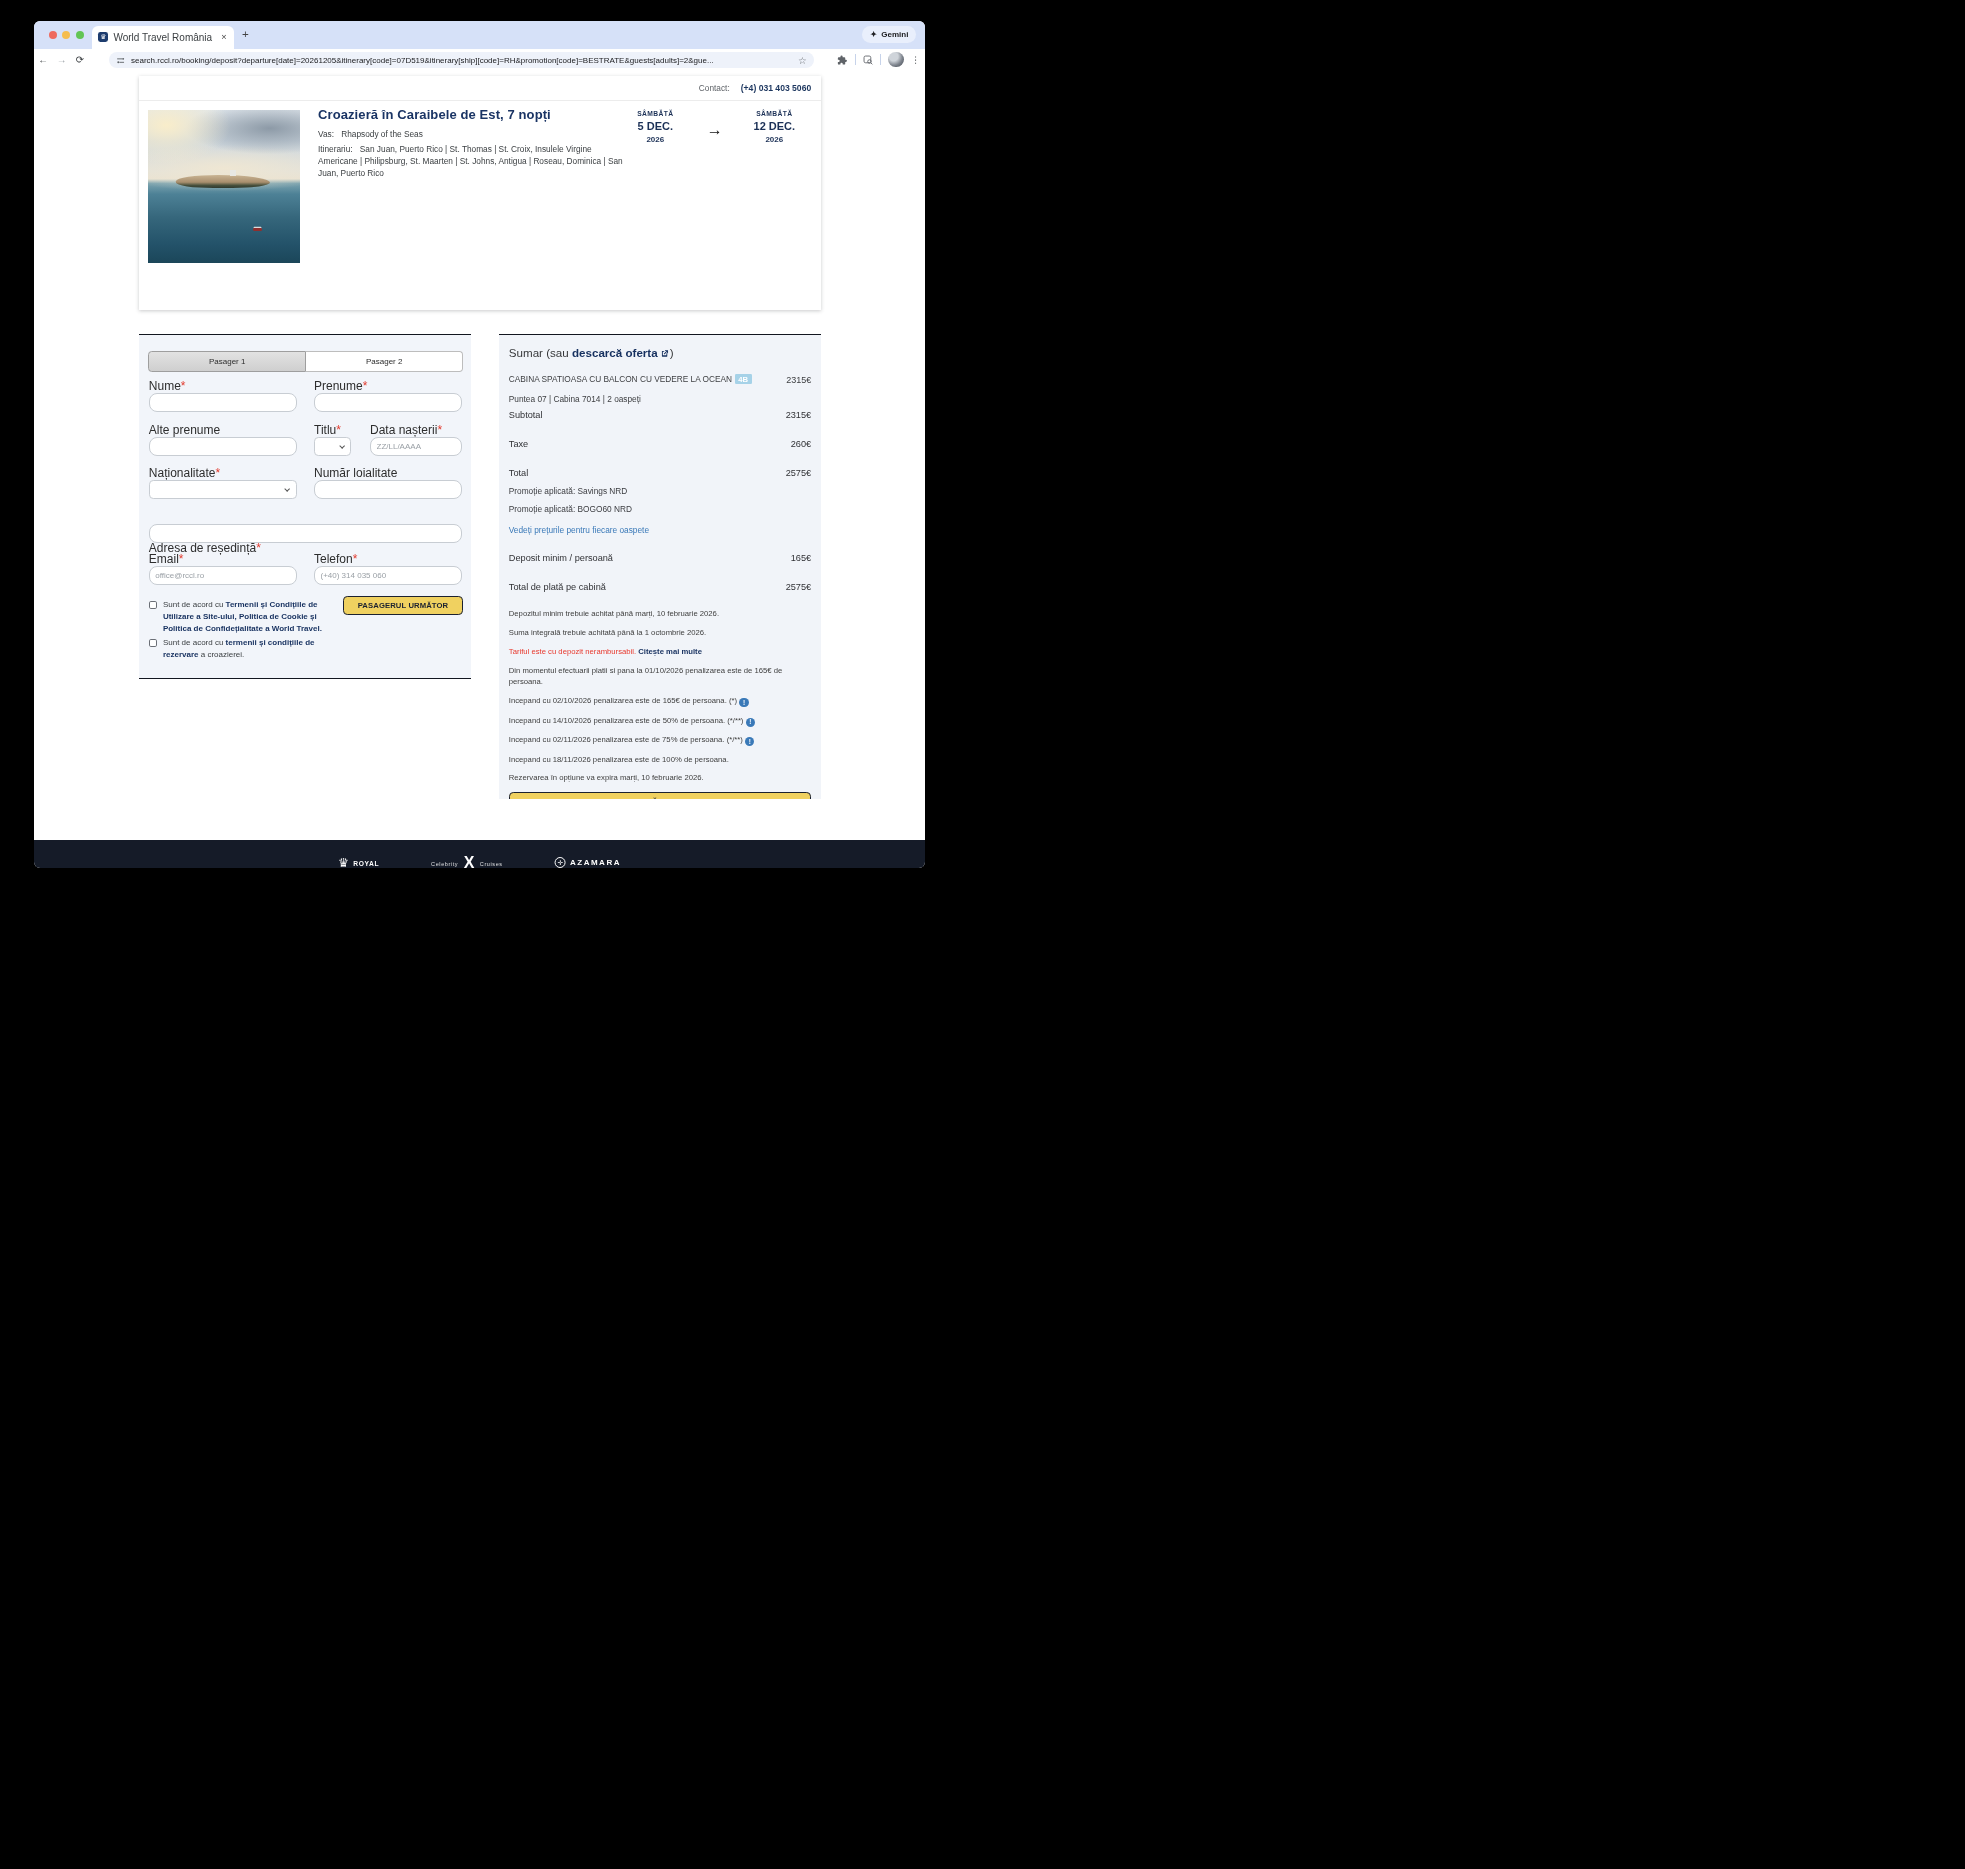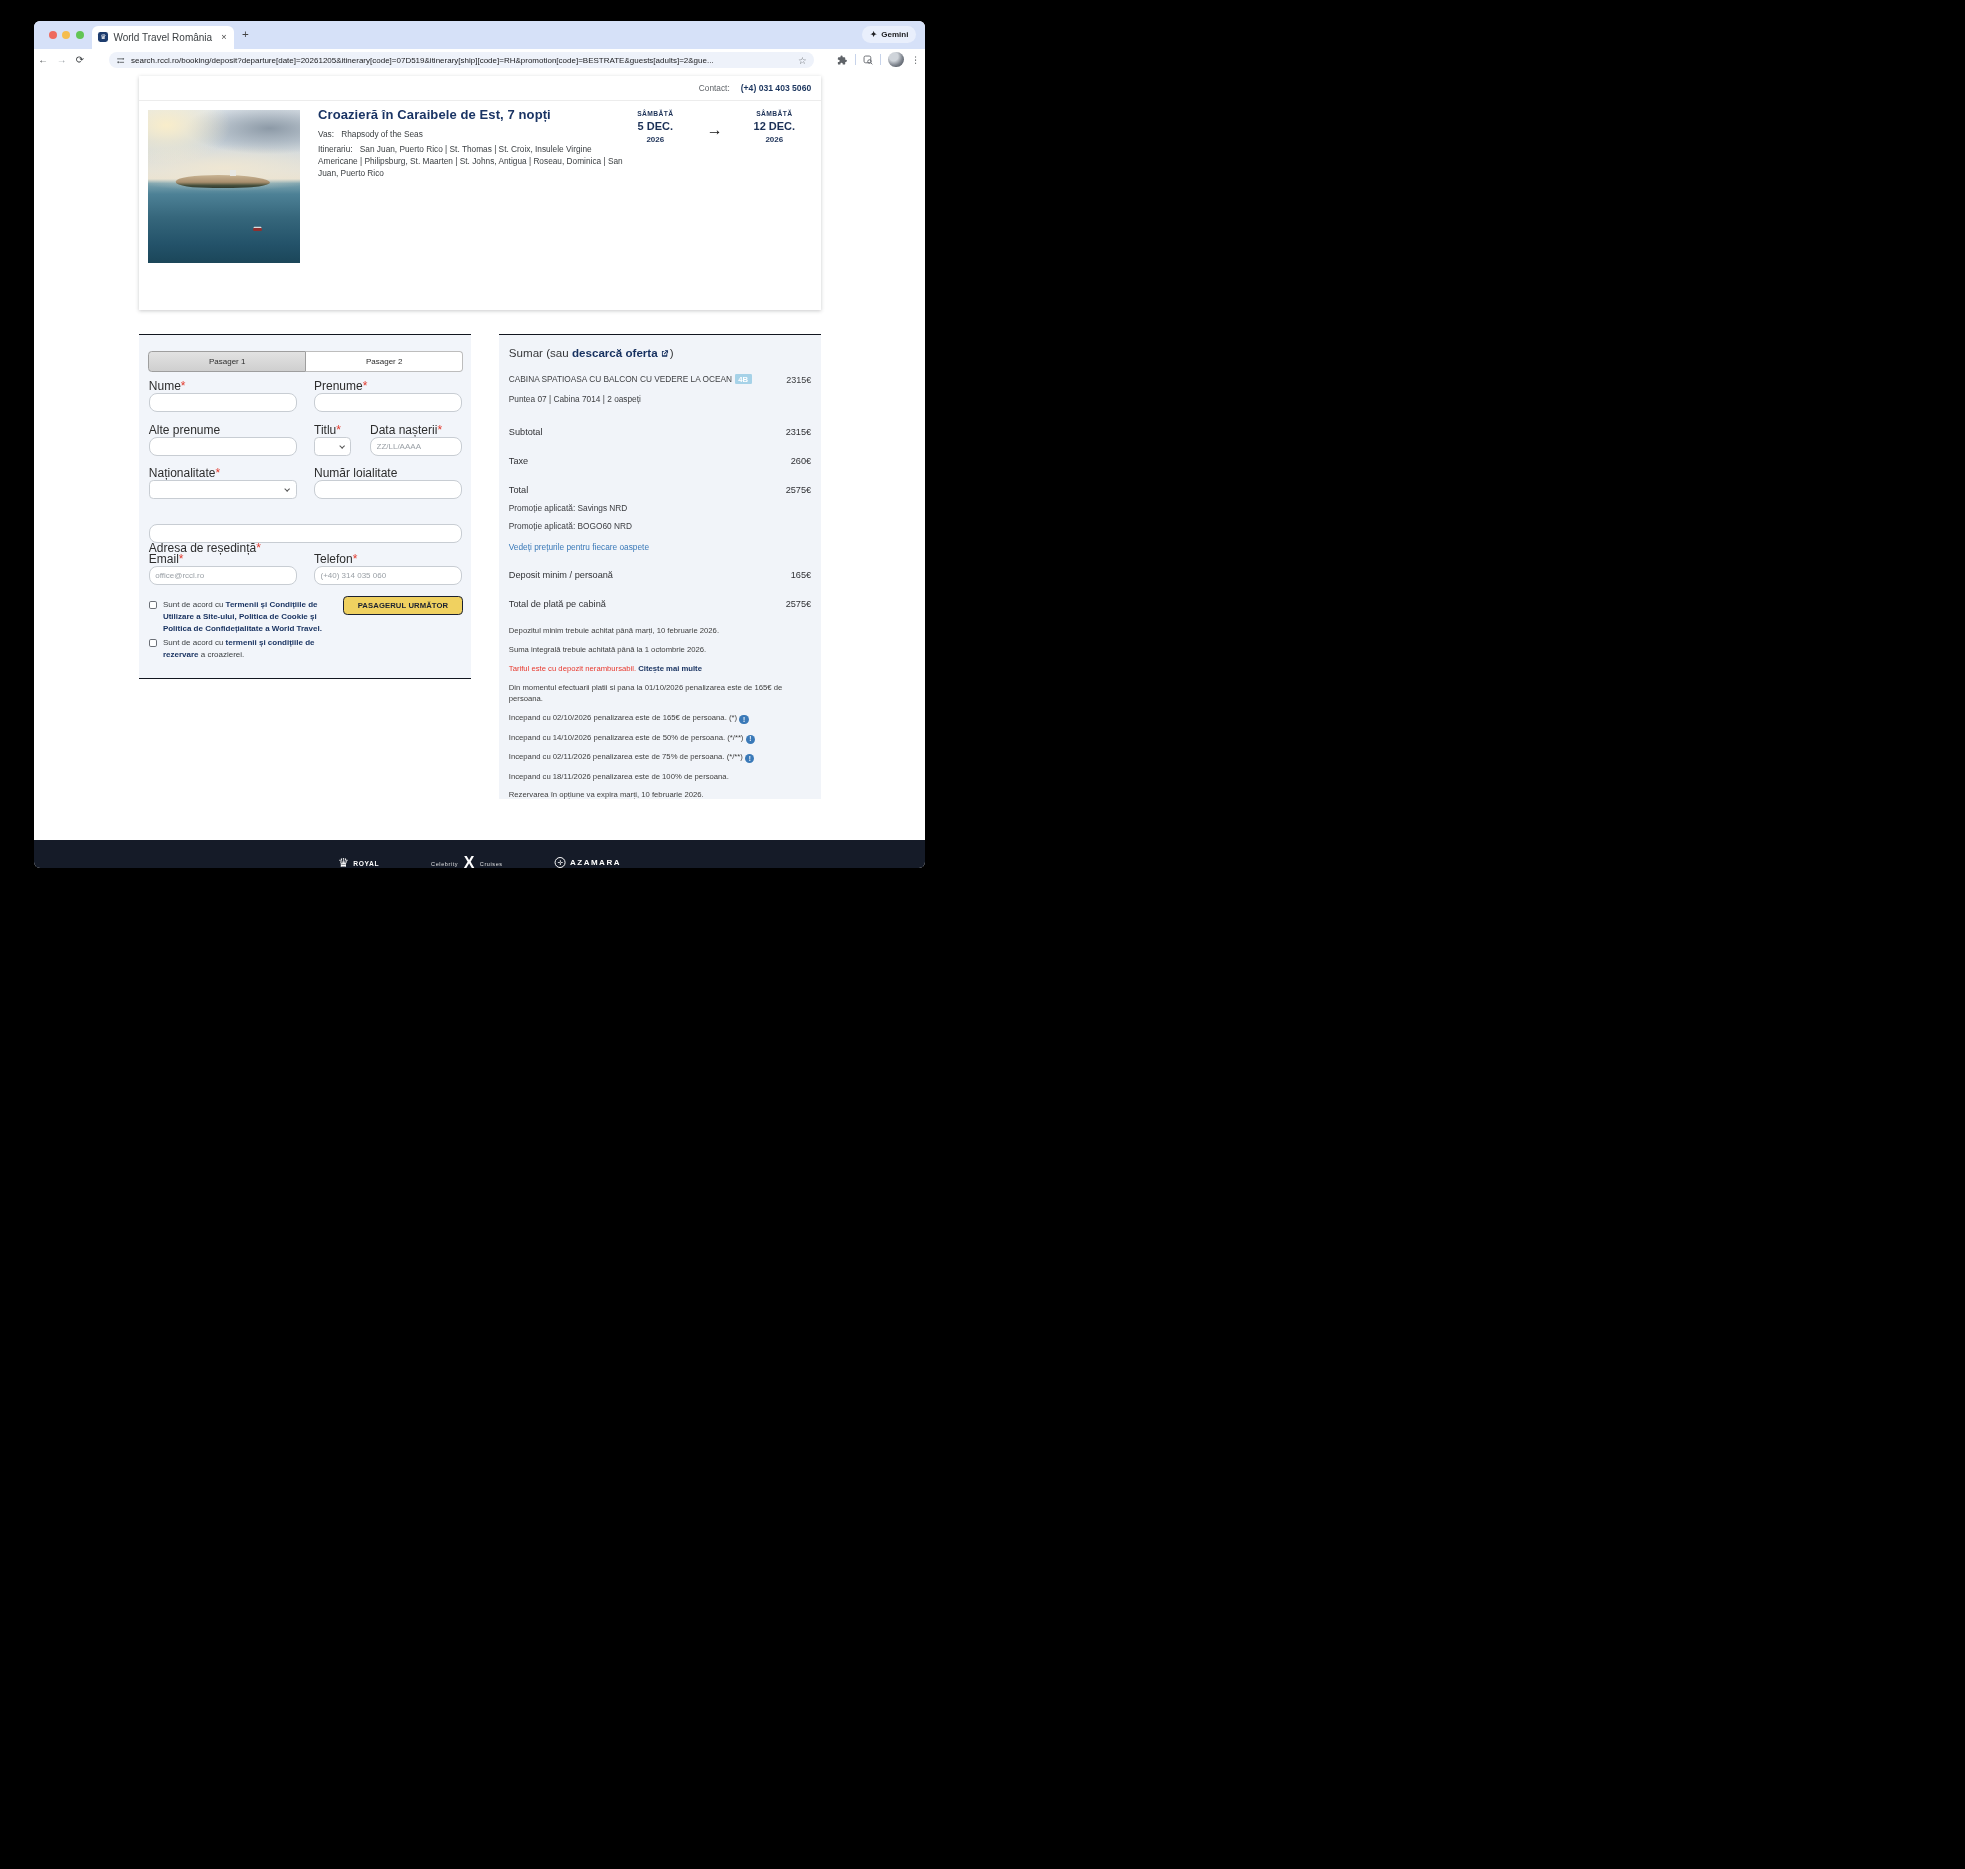--- a/index.html
+++ b/index.html
@@ -105,21 +105,21 @@
   .panel-sum { position:absolute; left:465px; top:263px; width:322px; height:465px; background:#f1f4f9;
     border-top:1.8px solid #12161f; padding:7.3px 9.8px 0 9.8px; overflow:hidden; }
   .sum-title { font-size:11.6px; color:#37383a; margin-top:3.7px; }
   .sum-title .link { color:#16305f; font-weight:700; }
   .sum-title .xicon { display:inline-block; vertical-align:-1.2px; margin:0 0.6px 0 2.4px; }
   .cabin { position:relative; margin-top:12.2px; padding-right:43px; font-size:8.3px; color:#3f4043; line-height:1.65; }
   .badge { background:#a6d2e8; color:#fff; font-weight:700; font-size:7.7px; padding:0.6px 3.7px; border-radius:1.2px; margin-left:2.4px;}
   .cabin-price { position:absolute; right:0; top:0; font-size:9px; color:#3f4043; }
   .cabin-details { margin-top:7.3px; font-size:8.3px; color:#3f4043; }
   .prow { display:flex; justify-content:space-between; font-size:9.2px; color:#303135; margin-top:19px; }
-  .prow.first { margin-top:23px; }
+  .prow.first { margin-top:6px; }
   .promo { font-size:8.3px; color:#3b3c40; margin-top:8px; }
   .bluelink { display:inline-block; font-size:8.3px; color:#3a79b8; margin-top:11px; text-decoration:none; }
   .note { font-size:7.7px; color:#404040; margin-top:7.3px; line-height:1.5; }
   .note .warn { color:#e8392e; }
   .note .more { color:#16305f; font-weight:700; }
   .info-badge { display:inline-flex; width:9.2px; height:9.2px; border-radius:50%; background:#3a79b8; color:#fff;
     font-size:6.4px; font-weight:700; align-items:center; justify-content:center; vertical-align:-1.8px; margin-left:2.4px; }
   .btn-final { width:100%; height:20px; font-size:8px; margin-top:8px; }
   .dep-gap { margin-top:18.4px; }
   

